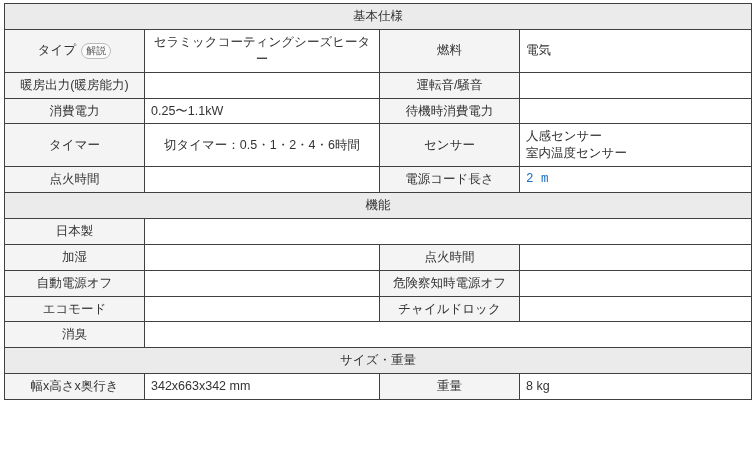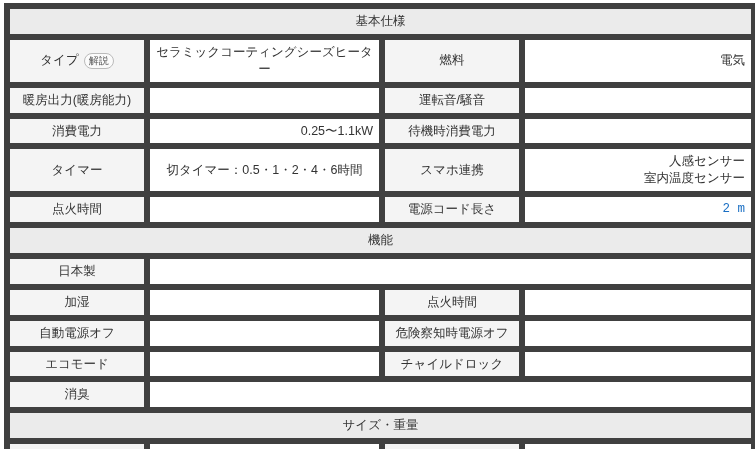--- a/index.html
+++ b/index.html
@@ -17,21 +17,21 @@
   }
   table.spec {
     border-collapse: collapse;
     width: 747px;
     margin: 3px 4px 0 4px;
     table-layout: fixed;
     font-size: 12.5px;
     color: #333333;
   }
   table.spec td, table.spec th {
-    border: 6px solid #404040;
+    border: 1px solid #404040;
     padding: 4px 6px;
     vertical-align: middle;
     font-weight: normal;
     line-height: 1.35;
   }
   .section-head {
     background: #ebebeb;
     text-align: center;
     font-weight: bold;
     color: #333333;
@@ -39,21 +39,21 @@
     padding: 5px 6px;
   }
   .lbl {
     background: #f4f4f4;
     text-align: center;
     color: #333333;
     width: 140px;
   }
   .val {
     background: #ffffff;
-    text-align: right;
+    text-align: left;
     color: #333333;
   }
   .val.left {
     text-align: center;
   }
   .kaisetsu {
     display: inline-block;
     border: 1px solid #bbbbbb;
     background: #fbfbfb;
     color: #555555;
@@ -118,21 +118,21 @@
             <span class="stack">0.25〜1.1kW</span>
           </td>
           <td class="lbl"><span>待機時消費電力</span></td>
           <td class="val"></td>
         </tr>
         <tr>
           <td class="lbl"><span>タイマー</span></td>
           <td class="val left">
             <span class="stack">切タイマー：0.5・1・2・4・6時間</span>
           </td>
-          <td class="lbl"><span>スマホ連携</span></td>
+          <td class="lbl"><span>センサー</span></td>
           <td class="val">
             <span class="stack">人感センサー</span>
             <span class="stack">室内温度センサー</span>
           </td>
         </tr>
         <tr>
           <td class="lbl"><span>点火時間</span></td>
           <td class="val"></td>
           <td class="lbl"><span>電源コード長さ</span></td>
           <td class="val">

